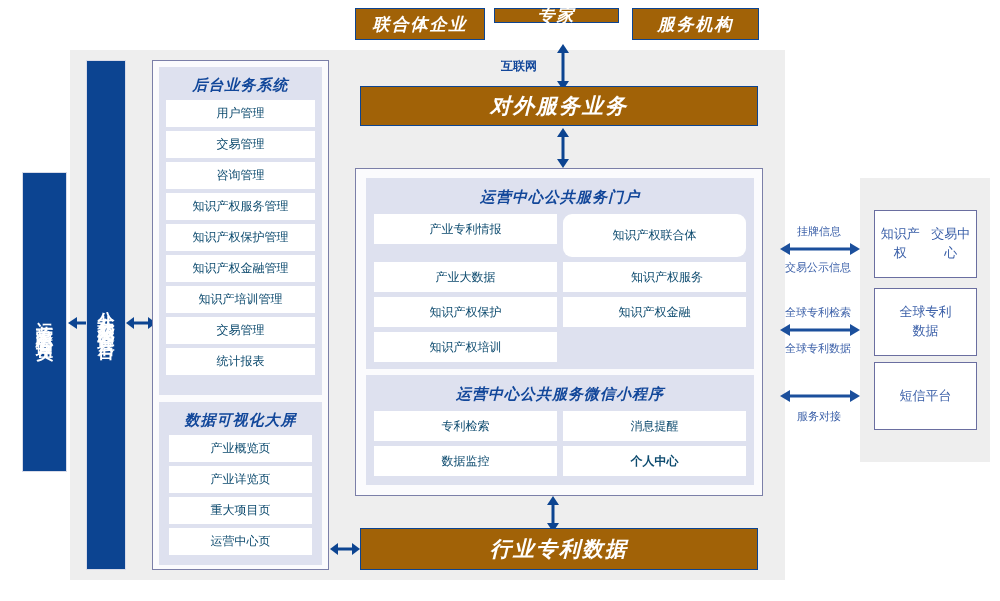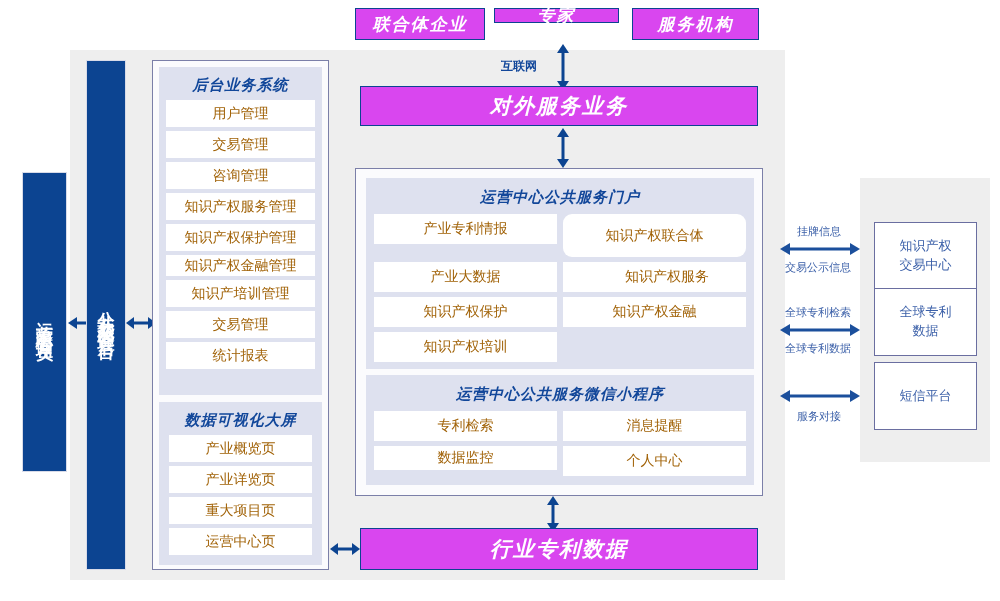--- a/index.html
+++ b/index.html
@@ -11,21 +11,21 @@
     overflow:hidden;
   }
   #root{position:relative;width:1000px;height:601px;}
 
   
   .abs{position:absolute;box-sizing:border-box;}
   .ctr{display:flex;align-items:center;justify-content:center;text-align:center;}
 
   
   .blueblock{
-    background:#d946ef;
+    background:#a16207;
     border:1px solid #0c4491;
     color:#ffffff;
     font-weight:bold;
     font-style:italic;
     letter-spacing:2px;
   }
 
   
   .vbar{
     background:#0c4491;
@@ -45,22 +45,22 @@
   .panel-outline{
     background:#fbfbfd;
     border:1px solid #7b7fa8;
   }
 
   
   .lavcard{background:#dee1ef;}
 
   .itembox{
     background:#ffffff;
-    color:#a16207;
-    font-size:14px;
+    color:#0c4a6e;
+    font-size:12px;
   }
 
   
   .extcol{background:#eeeeee;}
   .extbox{
     background:#ffffff;
     border:1px solid #6a6ea0;
     color:#3a5fa8;
     font-size:13px;
     line-height:1.45;
@@ -132,21 +132,21 @@
   <div class="abs panel-outline" style="left:152px;top:60px;width:177px;height:510px;" data-name="admin-panel">
 
     <div class="abs lavcard" style="left:6px;top:6px;width:163px;height:328px;" data-name="admin-group-backend">
       <div class="ctr" style="height:30px;margin-top:3px;" data-name="admin-group-title">后台业务系统</div>
       <div style="padding:0 7px;">
         <div class="itembox ctr" style="height:27px;margin-bottom:4px;" data-name="admin-item">用户管理</div>
         <div class="itembox ctr" style="height:27px;margin-bottom:4px;" data-name="admin-item">交易管理</div>
         <div class="itembox ctr" style="height:27px;margin-bottom:4px;" data-name="admin-item">咨询管理</div>
         <div class="itembox ctr" style="height:27px;margin-bottom:4px;" data-name="admin-item">知识产权服务管理</div>
         <div class="itembox ctr" style="height:27px;margin-bottom:4px;" data-name="admin-item">知识产权保护管理</div>
-        <div class="itembox ctr" style="height:21px;margin-bottom:4px;" data-name="admin-item">知识产权金融管理</div>
+        <div class="itembox ctr" style="height:27px;margin-bottom:4px;" data-name="admin-item">知识产权金融管理</div>
         <div class="itembox ctr" style="height:27px;margin-bottom:4px;" data-name="admin-item">知识产培训管理</div>
         <div class="itembox ctr" style="height:27px;margin-bottom:4px;" data-name="admin-item">交易管理</div>
         <div class="itembox ctr" style="height:27px;" data-name="admin-item">统计报表</div>
       </div>
     </div>
 
     <div class="abs lavcard" style="left:6px;top:341px;width:163px;height:163px;" data-name="admin-group-dashboard">
       <div class="ctr" style="height:30px;margin-top:3px;" data-name="admin-group-title">数据可视化大屏</div>
       <div style="padding:0 10px;">
         <div class="itembox ctr" style="height:27px;margin-bottom:4px;" data-name="admin-item">产业概览页</div>
@@ -177,22 +177,22 @@
         <div class="itembox ctr" style="height:30px;" data-name="portal-item">知识产权金融</div>
         <div class="itembox ctr" style="height:30px;" data-name="portal-item">知识产权培训</div>
       </div>
     </div>
 
     <div class="abs lavcard" style="left:10px;top:206px;width:388px;height:110px;" data-name="portal-group-miniprogram">
       <div style="height:34px;margin-top:2px;" data-name="portal-group-title">运营中心公共服务微信小程序</div>
       <div style="padding:0 8px;display:grid;grid-template-columns:1fr 1fr;gap:5px 6px;">
         <div class="itembox ctr" style="height:30px;" data-name="portal-item">专利检索</div>
         <div class="itembox ctr" style="height:30px;" data-name="portal-item">消息提醒</div>
-        <div class="itembox ctr" style="height:24px;" data-name="portal-item">数据监控</div>
-        <div class="itembox ctr" style="height:30px;" data-name="portal-item">个人中心</div>
+        <div class="itembox ctr" style="height:30px;" data-name="portal-item">数据监控</div>
+        <div class="itembox ctr" style="height:30px;font-weight:bold;" data-name="portal-item">个人中心</div>
       </div>
     </div>
   </div>
 
   <svg class="abs" style="left:542px;top:496px;width:22px;height:36px;" viewBox="0 0 22 36" data-name="arrow-portal-to-industry-data">
     <path d="M11 6 L11 30" stroke="#0c4491" stroke-width="3" fill="none"></path>
     <path d="M11 0 L17 9 L5 9 Z" fill="#0c4491"></path>
     <path d="M11 36 L17 27 L5 27 Z" fill="#0c4491"></path>
   </svg>
 
@@ -202,21 +202,21 @@
 
   <svg class="abs" style="left:330px;top:539px;width:30px;height:20px;" viewBox="0 0 30 20" data-name="arrow-panel-to-industry-data">
     <path d="M5 10 L25 10" stroke="#0c4491" stroke-width="3" fill="none"></path>
     <path d="M0 10 L8 4 L8 16 Z" fill="#0c4491"></path>
     <path d="M30 10 L22 4 L22 16 Z" fill="#0c4491"></path>
   </svg>
 
   <div class="abs extcol" style="left:860px;top:178px;width:130px;height:284px;" data-name="external-systems-column"></div>
 
 
-  <div class="abs extbox ctr" style="left:874px;top:222px;width:103px;height:68px;flex-direction:column;" data-name="external-system-ip-exchange">
+  <div class="abs extbox ctr" style="left:874px;top:210px;width:103px;height:68px;flex-direction:row;" data-name="external-system-ip-exchange">
     <span data-name="external-system-line1">知识产权</span>
     <span data-name="external-system-line2">交易中心</span>
   </div>
 
   <div class="abs extbox ctr" style="left:874px;top:288px;width:103px;height:68px;flex-direction:column;" data-name="external-system-global-patent-data">
     <span data-name="external-system-line1">全球专利</span>
     <span data-name="external-system-line2">数据</span>
   </div>
 
   <div class="abs extbox ctr" style="left:874px;top:362px;width:103px;height:68px;flex-direction:column;" data-name="external-system-sms-platform">

